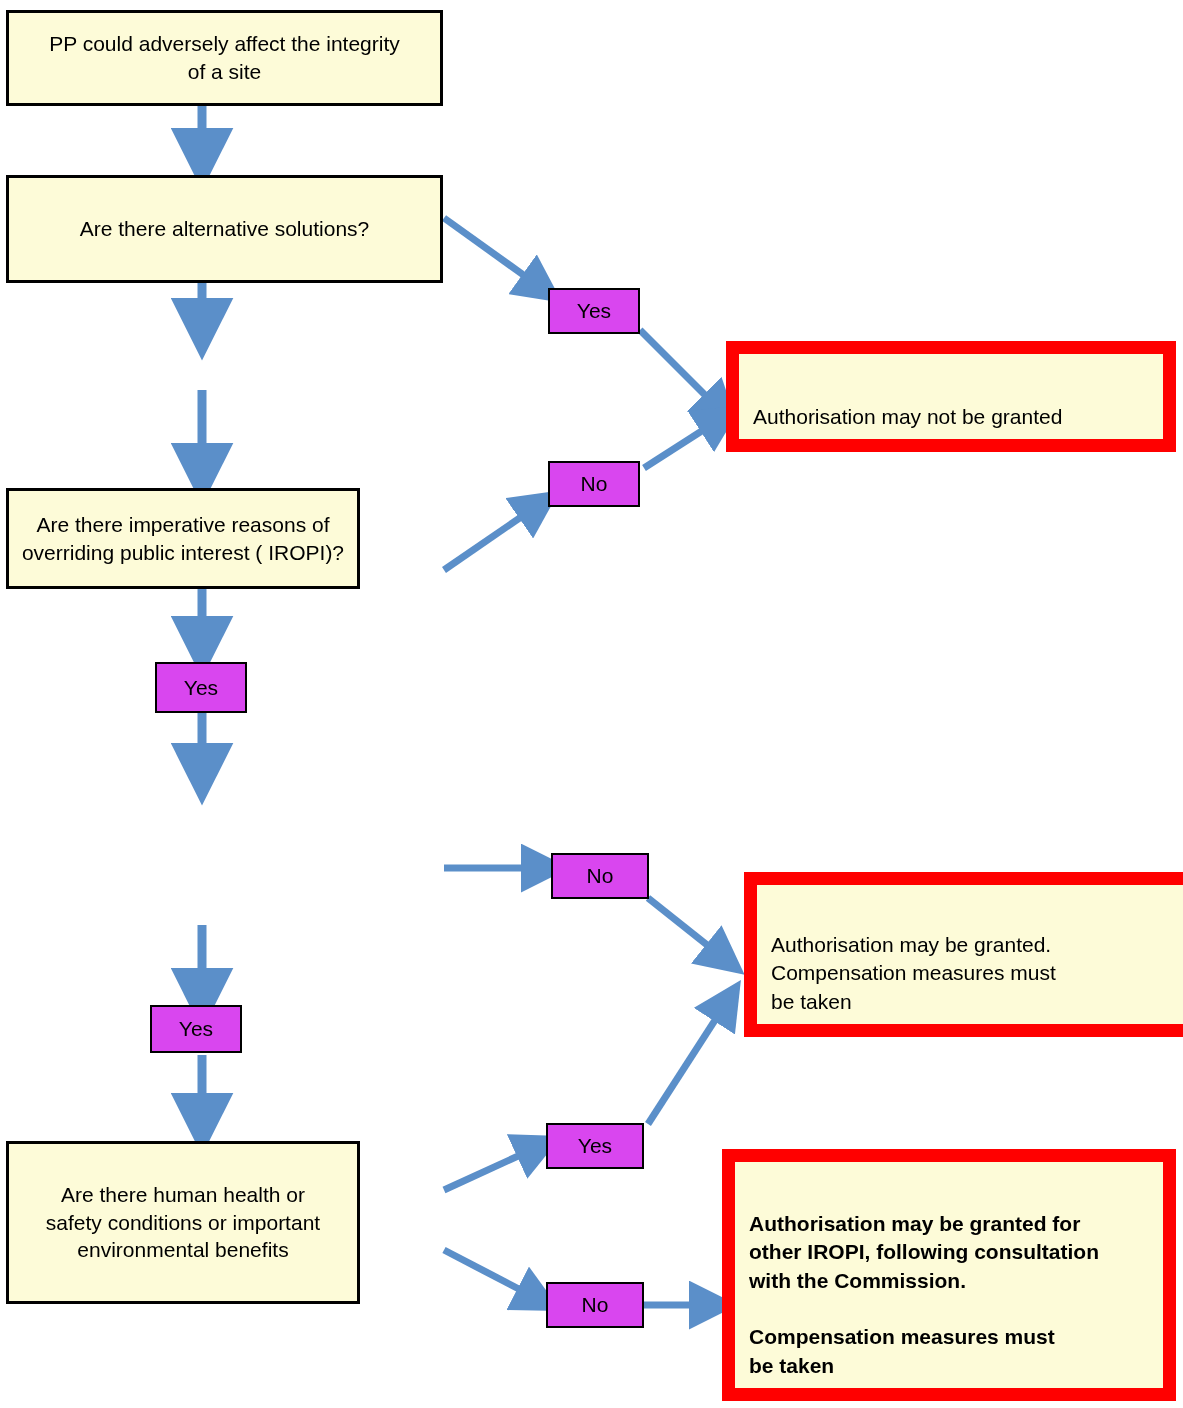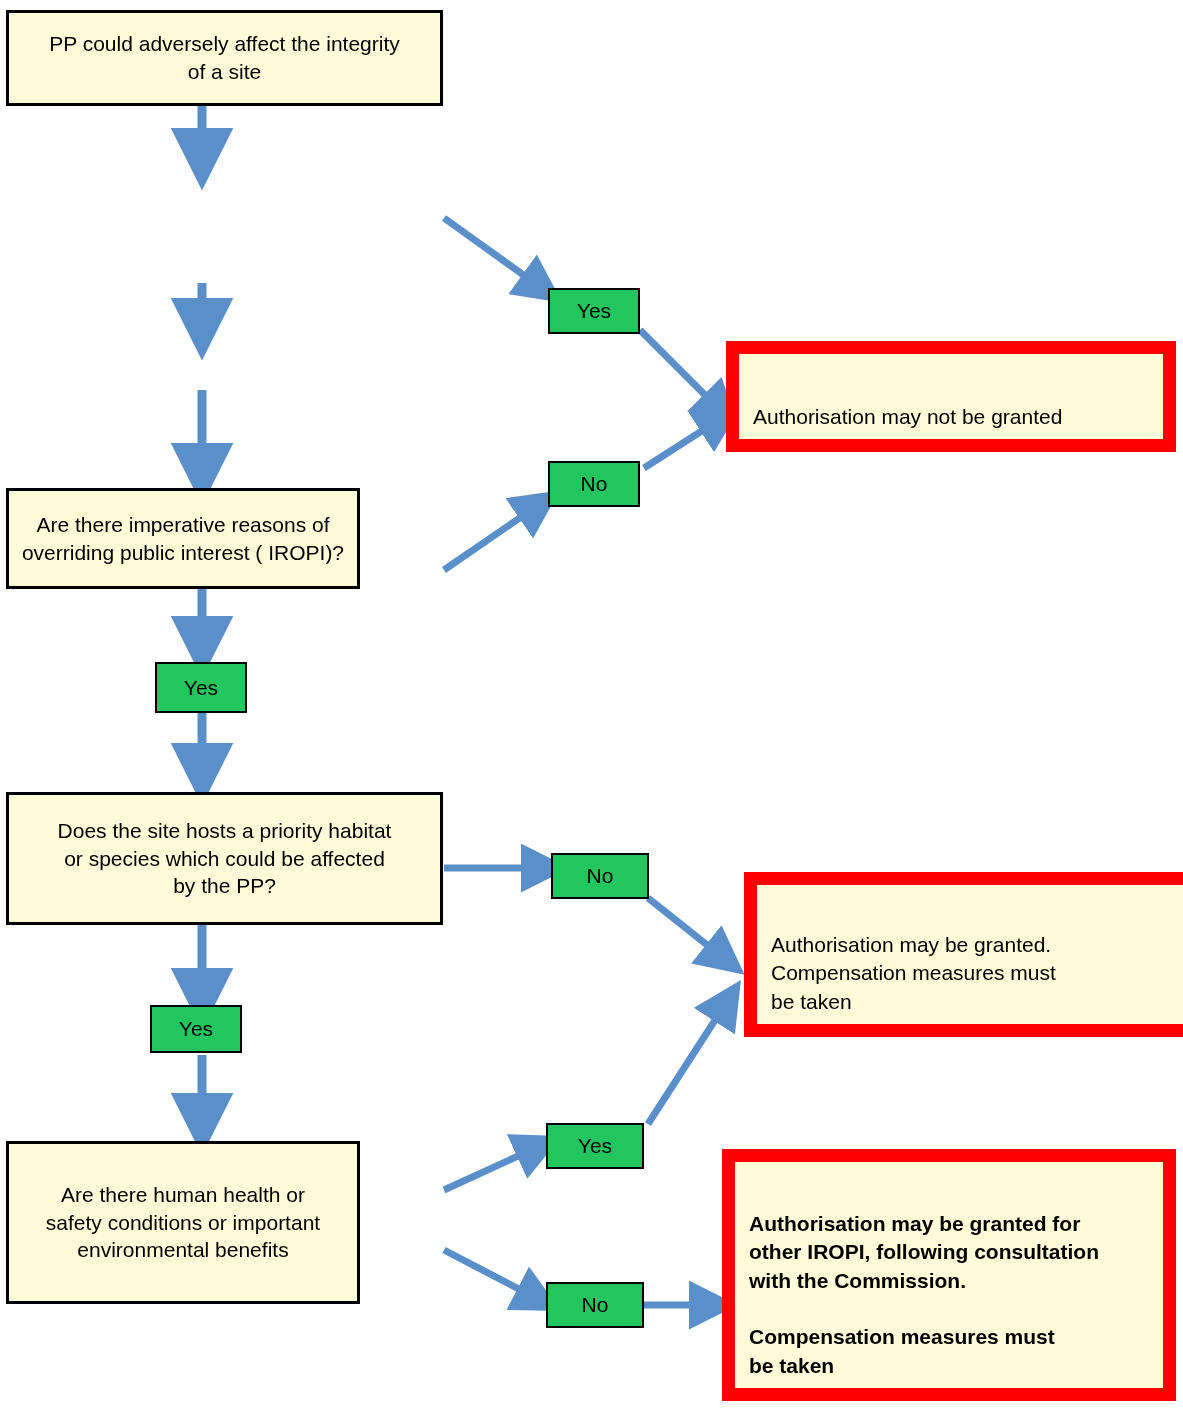--- a/index.html
+++ b/index.html
@@ -31,21 +31,21 @@
     line-height: 1.32;
     padding: 6px 6px;
   }
   .node .txt {
     width: 100%;
     white-space: pre-line;
   }
   .label-box {
     position: absolute;
     box-sizing: border-box;
-    background: #22c55e;
+    background: #d946ef;
     border: 2px solid #000000;
     display: flex;
     align-items: center;
     justify-content: center;
     color: #000000;
     font-size: 21px;
   }
   .outcome {
     position: absolute;
     box-sizing: border-box;
@@ -104,31 +104,29 @@
       <line x1="444" y1="1250" x2="540" y2="1300"></line>
       <line x1="644" y1="1305" x2="714" y2="1305"></line>
     </g>
   </svg>
 
   <div class="node" style="left:6px; top:10px; width:437px; height:96px;">
     <span class="txt">PP could adversely affect the integrity
 of a site</span>
   </div>
 
+  <div class="node" style="left:6px; top:175px; width:437px; height:108px;">
+    <span class="txt">Are there alternative solutions?</span>
+  </div>
 
   <div class="node" style="left:6px; top:488px; width:354px; height:101px;">
     <span class="txt">Are there imperative reasons of
 overriding public interest ( IROPI)?</span>
   </div>
 
-  <div class="node" style="left:6px; top:792px; width:437px; height:133px;">
-    <span class="txt">Does the site hosts a priority habitat
-or species which could be affected
-by the PP?</span>
-  </div>
 
   <div class="node" style="left:6px; top:1141px; width:354px; height:163px;">
     <span class="txt">Are there human health or
 safety conditions or important
 environmental benefits</span>
   </div>
 
   <div class="label-box" style="left:548px; top:288px; width:92px; height:46px;">
     <span>Yes</span>
   </div>

